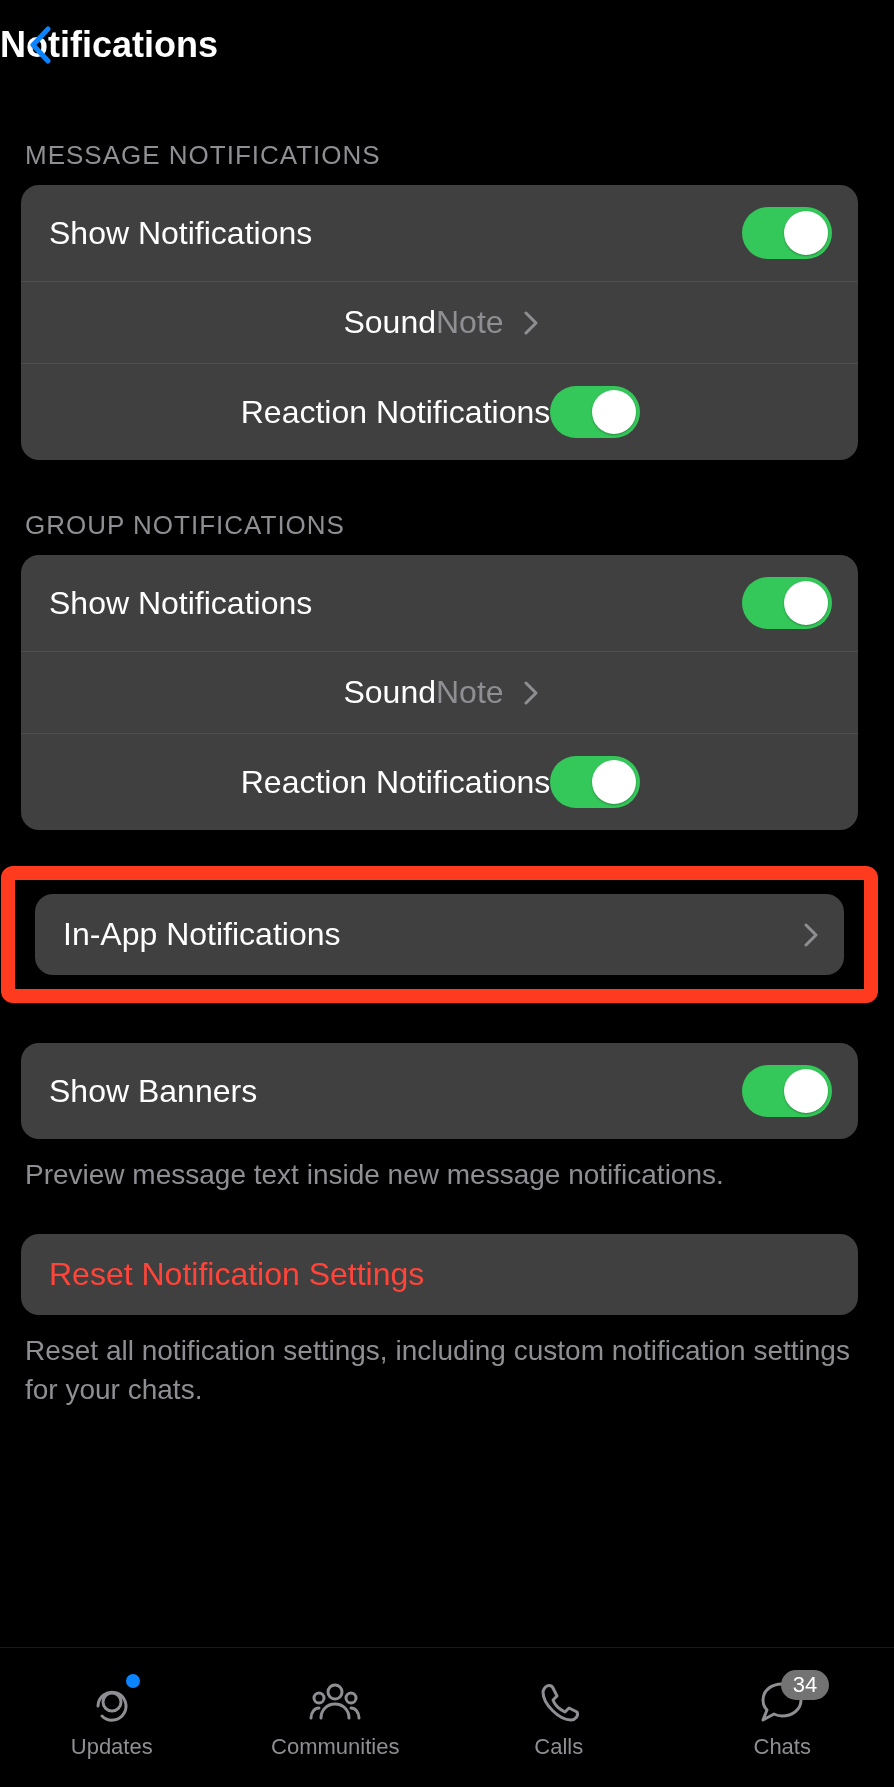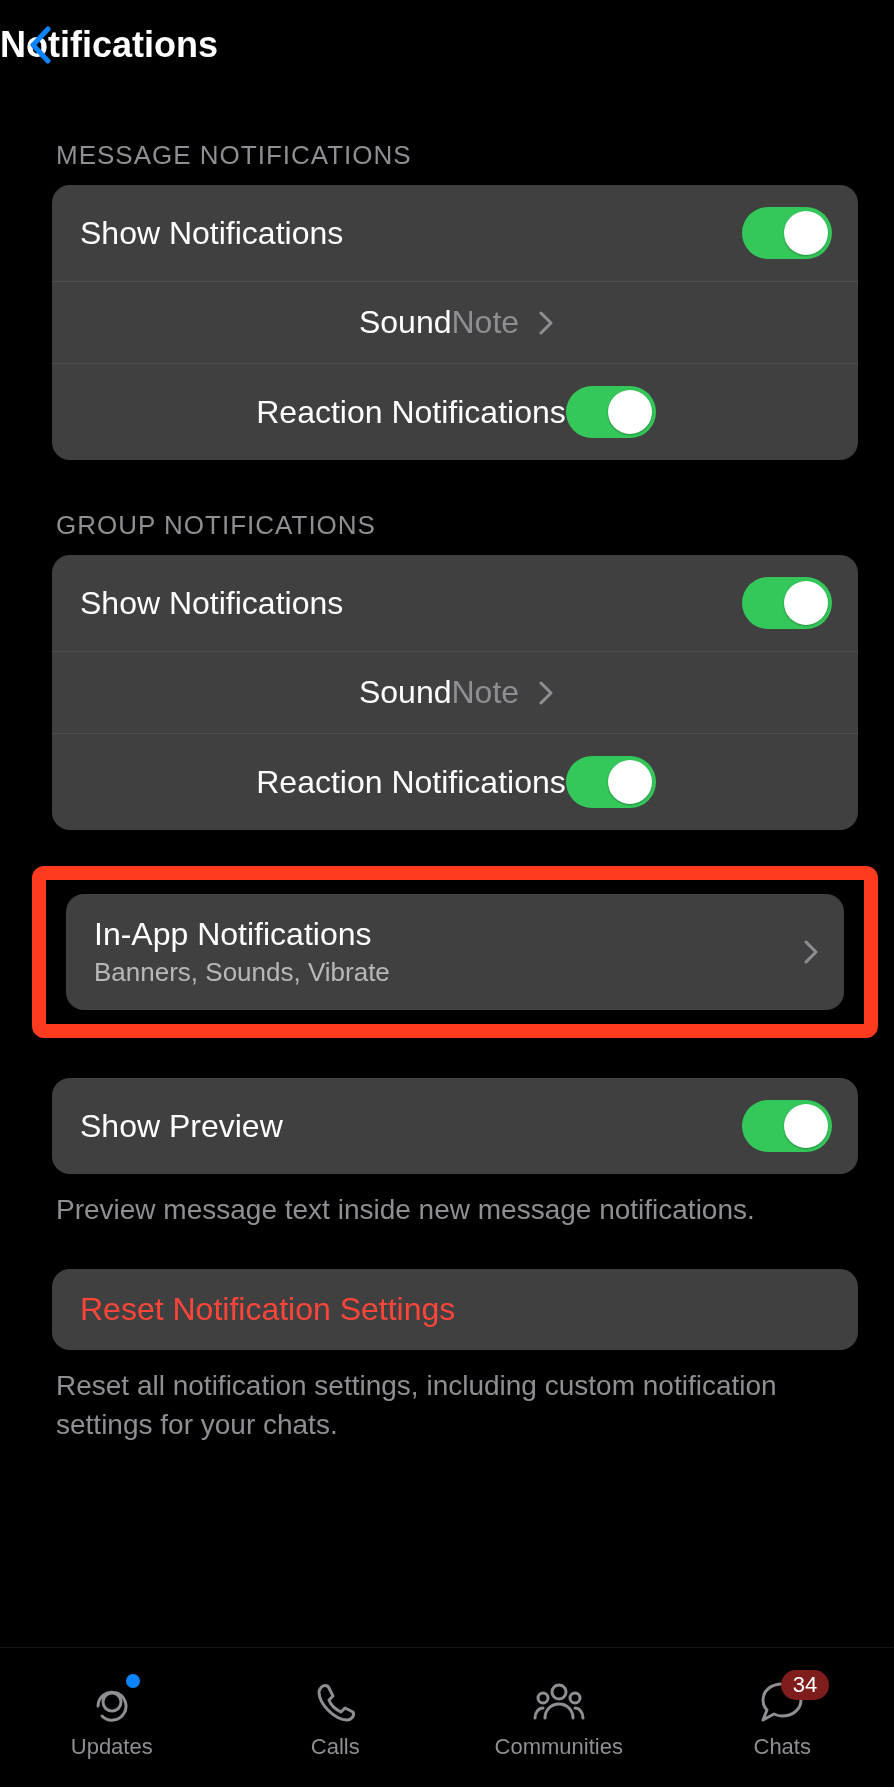--- a/index.html
+++ b/index.html
@@ -1,20 +1,20 @@
 <!DOCTYPE html>
 <html><head>
 <meta charset="utf-8">
 <style>
   * { box-sizing: border-box; margin: 0; padding: 0; }
   html, body { width: 894px; height: 1787px; background: #000; color: #fff; font-family: -apple-system, "Helvetica Neue", Arial, sans-serif; }
   .header { position: relative; height: 90px; display: flex; align-items: center; }
   .back-btn { position: absolute; left: 20px; top: 50%; transform: translateY(-50%); width: 40px; height: 50px; display: flex; align-items: center; justify-content: center; }
   .header-title { font-size: 36px; font-weight: 600; color: #fff; }
-  .content { padding: 0 36px 0 28px; margin-left: 24px; }
+  .content { padding: 0 36px 0 21px; }
   .section-header { color: #8e8e93; font-size: 26px; letter-spacing: 1px; margin: 50px 0 14px 4px; }
   .group { background: #404040; border-radius: 18px; overflow: hidden; }
   .row { display: flex; align-items: center; justify-content: space-between; padding: 22px 26px 22px 28px; min-height: 78px; }
   .row + .row { border-top: 1px solid rgba(120,120,120,0.25); justify-content: center; }
   .row-label { font-size: 32px; color: #fff; }
   .row-sublabel { font-size: 26px; color: #b8b8b8; margin-top: 4px; }
   .row-left { display: flex; flex-direction: column; }
   .row-right { display: flex; align-items: center; gap: 20px; }
   .value-text { color: #8e8e93; font-size: 32px; }
   .chevron { color: #8e8e93; }
@@ -22,21 +22,21 @@
   .toggle .knob { position: absolute; right: 4px; top: 4px; width: 44px; height: 44px; background: #fff; border-radius: 50%; box-shadow: 0 1px 2px rgba(0,0,0,0.3); }
   .spacer-sm { height: 40px; }
   .highlight-box { border: 14px solid #ff3b1f; border-radius: 12px; padding: 14px 0; margin: 36px -20px 0 -20px; }
   .highlight-box .group { margin: 0 20px; }
   .footer-text { color: #8e8e93; font-size: 28px; line-height: 1.4; margin: 16px 4px 0 4px; }
   .danger { color: #ff453a; }
   .tabbar { position: absolute; bottom: 0; left: 0; right: 0; height: 140px; display: flex; border-top: 1px solid rgba(120,120,120,0.2); background: #000; }
   .tabbar .tab { flex: 1; display: flex; flex-direction: column; align-items: center; justify-content: center; gap: 6px; color: #8e8e93; font-size: 22px; position: relative; }
   .tabbar .tab.active { color: #0a84ff; }
   .tabbar .icon-wrap { height: 52px; display: flex; align-items: center; justify-content: center; position: relative; }
-  .badge { position: absolute; top: -6px; right: -22px; background: #7f1d1d; color: #fff; font-size: 22px; border-radius: 20px; padding: 2px 12px; font-weight: 500; }
+  .badge { position: absolute; top: -6px; right: -22px; background: #737373; color: #fff; font-size: 22px; border-radius: 20px; padding: 2px 12px; font-weight: 500; }
   .dot { position: absolute; top: -2px; right: -4px; width: 14px; height: 14px; background: #0a84ff; border-radius: 50%; }
 </style>
 </head>
 <body>
 
 <div class="header">
   <div class="back-btn">
     <svg width="22" height="38" viewBox="0 0 22 38" fill="none">
       <path d="M19 3 L4 19 L19 35" stroke="#0a84ff" stroke-width="5" stroke-linecap="round" stroke-linejoin="round"></path>
     </svg>
@@ -94,34 +94,33 @@
           <div class="knob"></div>
         </div>
     </div>
   </div>
 
   <div class="highlight-box">
     <div class="group">
       <div class="row">
         <div class="row-left">
           <span class="row-label">In-App Notifications</span>
-          <span class="row-sublabel">Banners, Sounds, Vibrate</span>
         </div>
         <svg class="chevron" width="14" height="24" viewBox="0 0 14 24">
             <path d="M2 2 L12 12 L2 22" stroke="#8e8e93" stroke-width="3" fill="none" stroke-linecap="round" stroke-linejoin="round"></path>
           </svg>
       </div>
     </div>
   </div>
 
   <div class="spacer-sm"></div>
 
   <div class="group">
     <div class="row">
-      <span class="row-label">Show Preview</span>
+      <span class="row-label">Show Banners</span>
       <div class="toggle">
           <div class="knob"></div>
         </div>
     </div>
   </div>
   <div class="footer-text">Preview message text inside new message notifications.</div>
 
   <div class="spacer-sm"></div>
 
   <div class="group">
@@ -139,41 +138,41 @@
       <svg width="48" height="48" viewBox="0 0 48 48" fill="none">
         <path d="M10 28 a14 14 0 1 1 4 10" stroke="#8e8e93" stroke-width="3" stroke-linecap="round"></path>
         <circle cx="24" cy="24" r="9" stroke="#8e8e93" stroke-width="3"></circle>
       </svg>
       <div class="dot"></div>
     </div>
     <span>Updates</span>
   </div>
   <div class="tab">
     <div class="icon-wrap">
-      <svg width="44" height="44" viewBox="0 0 44 44" fill="none">
-        <path d="M10 6 C10 6 14 4 16 8 L20 16 L16 20 C18 26 24 30 28 32 L32 28 L40 32 C42 36 38 40 34 40 C22 40 6 24 6 12 C6 10 8 7 10 6 Z" stroke="#8e8e93" stroke-width="3" stroke-linejoin="round"></path>
-      </svg>
-    </div>
-    <span>Calls</span>
-  </div>
-  <div class="tab">
-    <div class="icon-wrap">
       <svg width="56" height="44" viewBox="0 0 56 44" fill="none">
         <circle cx="28" cy="12" r="7" stroke="#8e8e93" stroke-width="3"></circle>
         <circle cx="12" cy="18" r="5" stroke="#8e8e93" stroke-width="3"></circle>
         <circle cx="44" cy="18" r="5" stroke="#8e8e93" stroke-width="3"></circle>
         <path d="M14 38 C14 30 20 24 28 24 C36 24 42 30 42 38" stroke="#8e8e93" stroke-width="3" stroke-linecap="round"></path>
         <path d="M4 38 C4 32 8 28 12 28" stroke="#8e8e93" stroke-width="3" stroke-linecap="round"></path>
         <path d="M52 38 C52 32 48 28 44 28" stroke="#8e8e93" stroke-width="3" stroke-linecap="round"></path>
       </svg>
     </div>
     <span>Communities</span>
   </div>
   <div class="tab">
     <div class="icon-wrap">
+      <svg width="44" height="44" viewBox="0 0 44 44" fill="none">
+        <path d="M10 6 C10 6 14 4 16 8 L20 16 L16 20 C18 26 24 30 28 32 L32 28 L40 32 C42 36 38 40 34 40 C22 40 6 24 6 12 C6 10 8 7 10 6 Z" stroke="#8e8e93" stroke-width="3" stroke-linejoin="round"></path>
+      </svg>
+    </div>
+    <span>Calls</span>
+  </div>
+  <div class="tab">
+    <div class="icon-wrap">
       <svg width="50" height="44" viewBox="0 0 50 44" fill="none">
         <path d="M6 20 C6 10 15 4 25 4 C35 4 44 10 44 20 C44 30 35 36 25 36 C22 36 19 35 17 34 L6 40 L10 30 C7 27 6 24 6 20 Z" stroke="#8e8e93" stroke-width="3" stroke-linejoin="round"></path>
       </svg>
       <div class="badge">34</div>
     </div>
     <span>Chats</span>
   </div>
 </div>
 
 </body></html>

